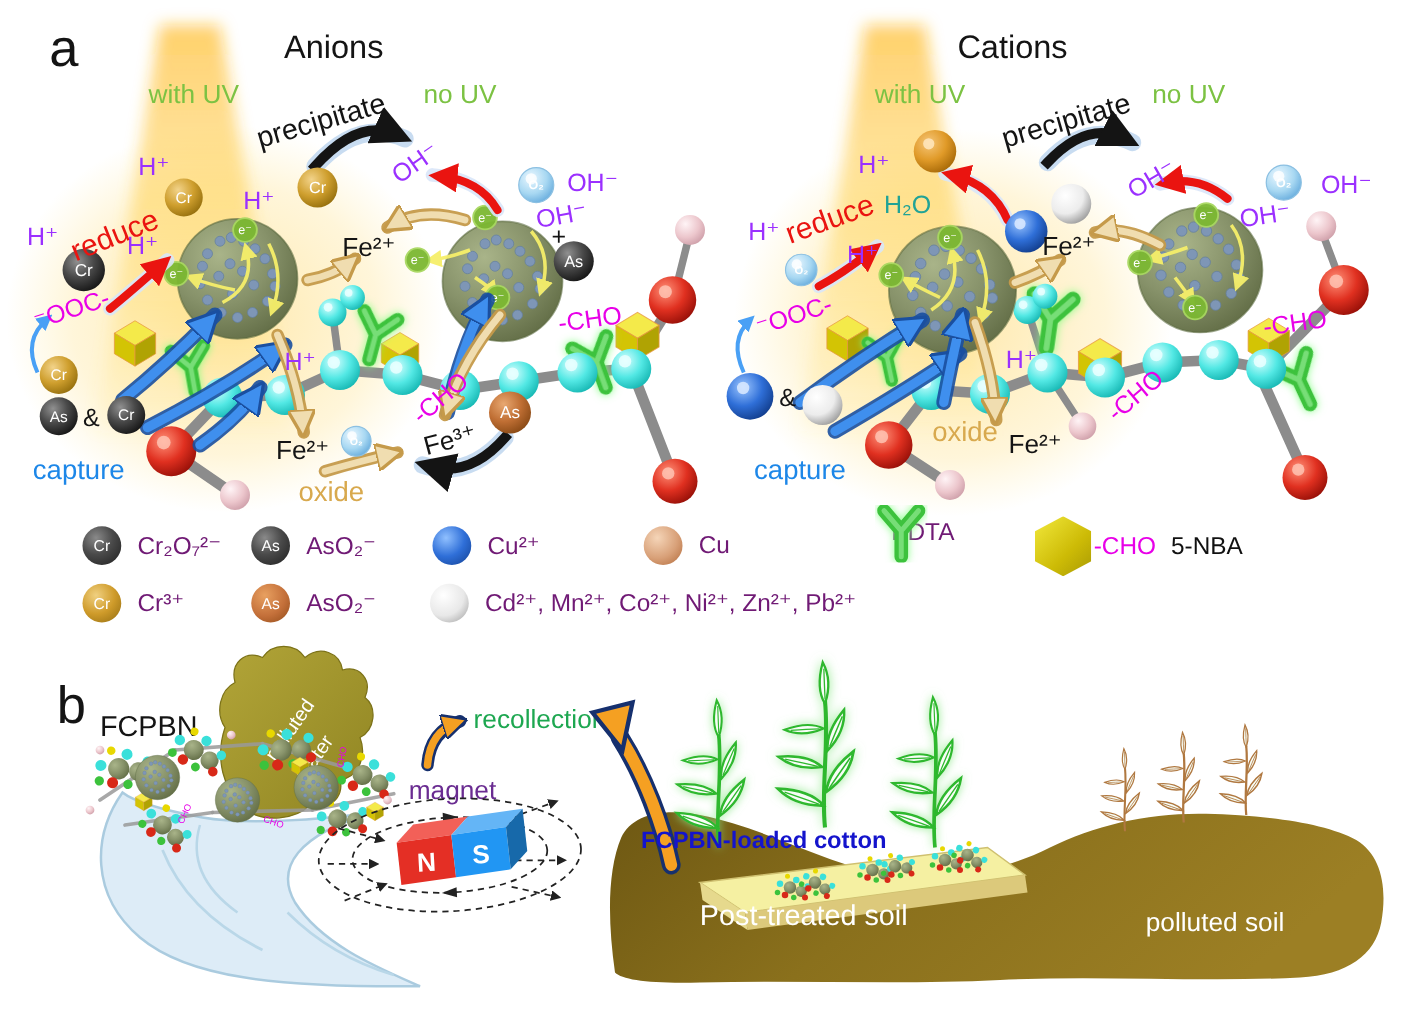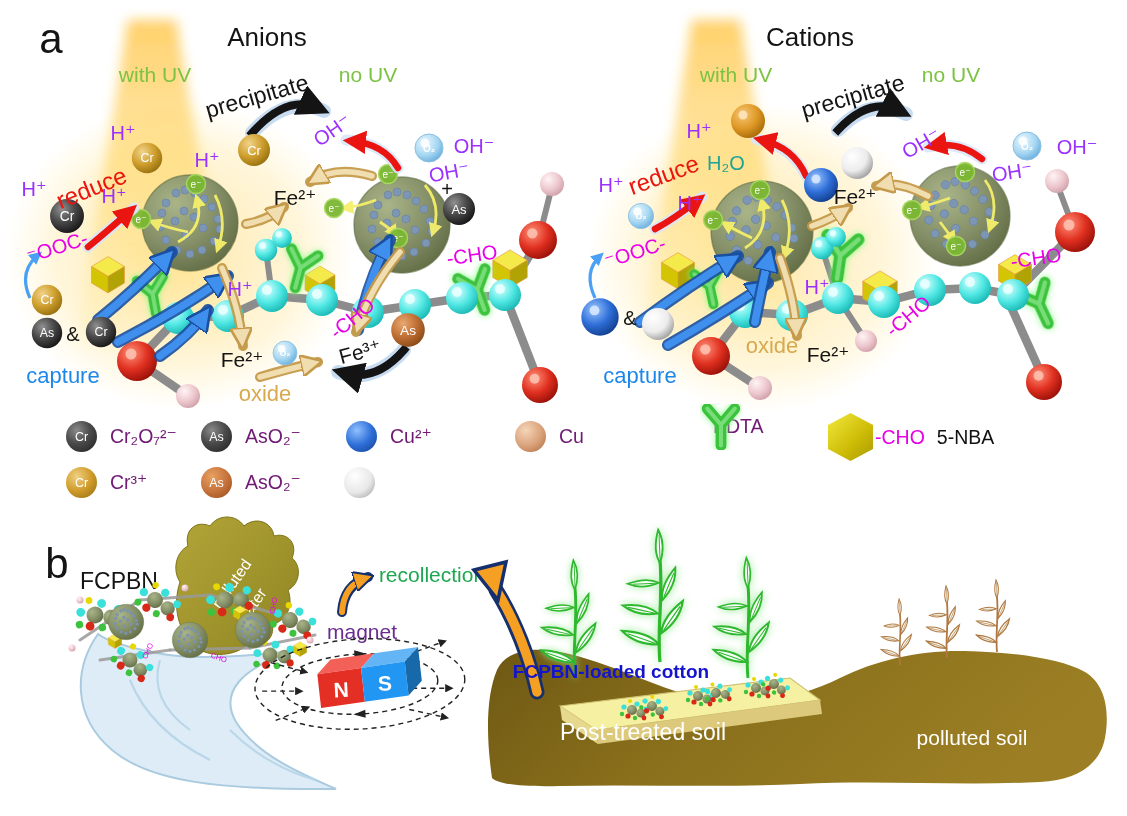--- a/index.html
+++ b/index.html
@@ -555,20 +555,21 @@
     <span class="lg-label">Cr³⁺</span>
   </div>
   <div class="lg-item" style="left:201px;top:467px;">
     <div class="sph sph-orange">
           <span>As</span>
         </div>
     <span class="lg-label">AsO₂⁻</span>
   </div>
   <div class="lg-item" style="left:344px;top:467px;">
     <div class="sph sph-white"></div>
+    <span class="lg-label">Cd²⁺, Mn²⁺, Co²⁺, Ni²⁺, Zn²⁺, Pb²⁺</span>
   </div>
 </div>
 
 <svg id="svgB" width="1127" height="306" viewBox="0 510 1127 306">
   <defs>
     <linearGradient id="gradSoil" x1="0" y1="0" x2="1" y2=".25">
       <stop offset="0" stop-color="#6e5813"></stop>
           <stop offset=".45" stop-color="#8a701c"></stop>
           <stop offset="1" stop-color="#9c7f24"></stop>
     </linearGradient>

